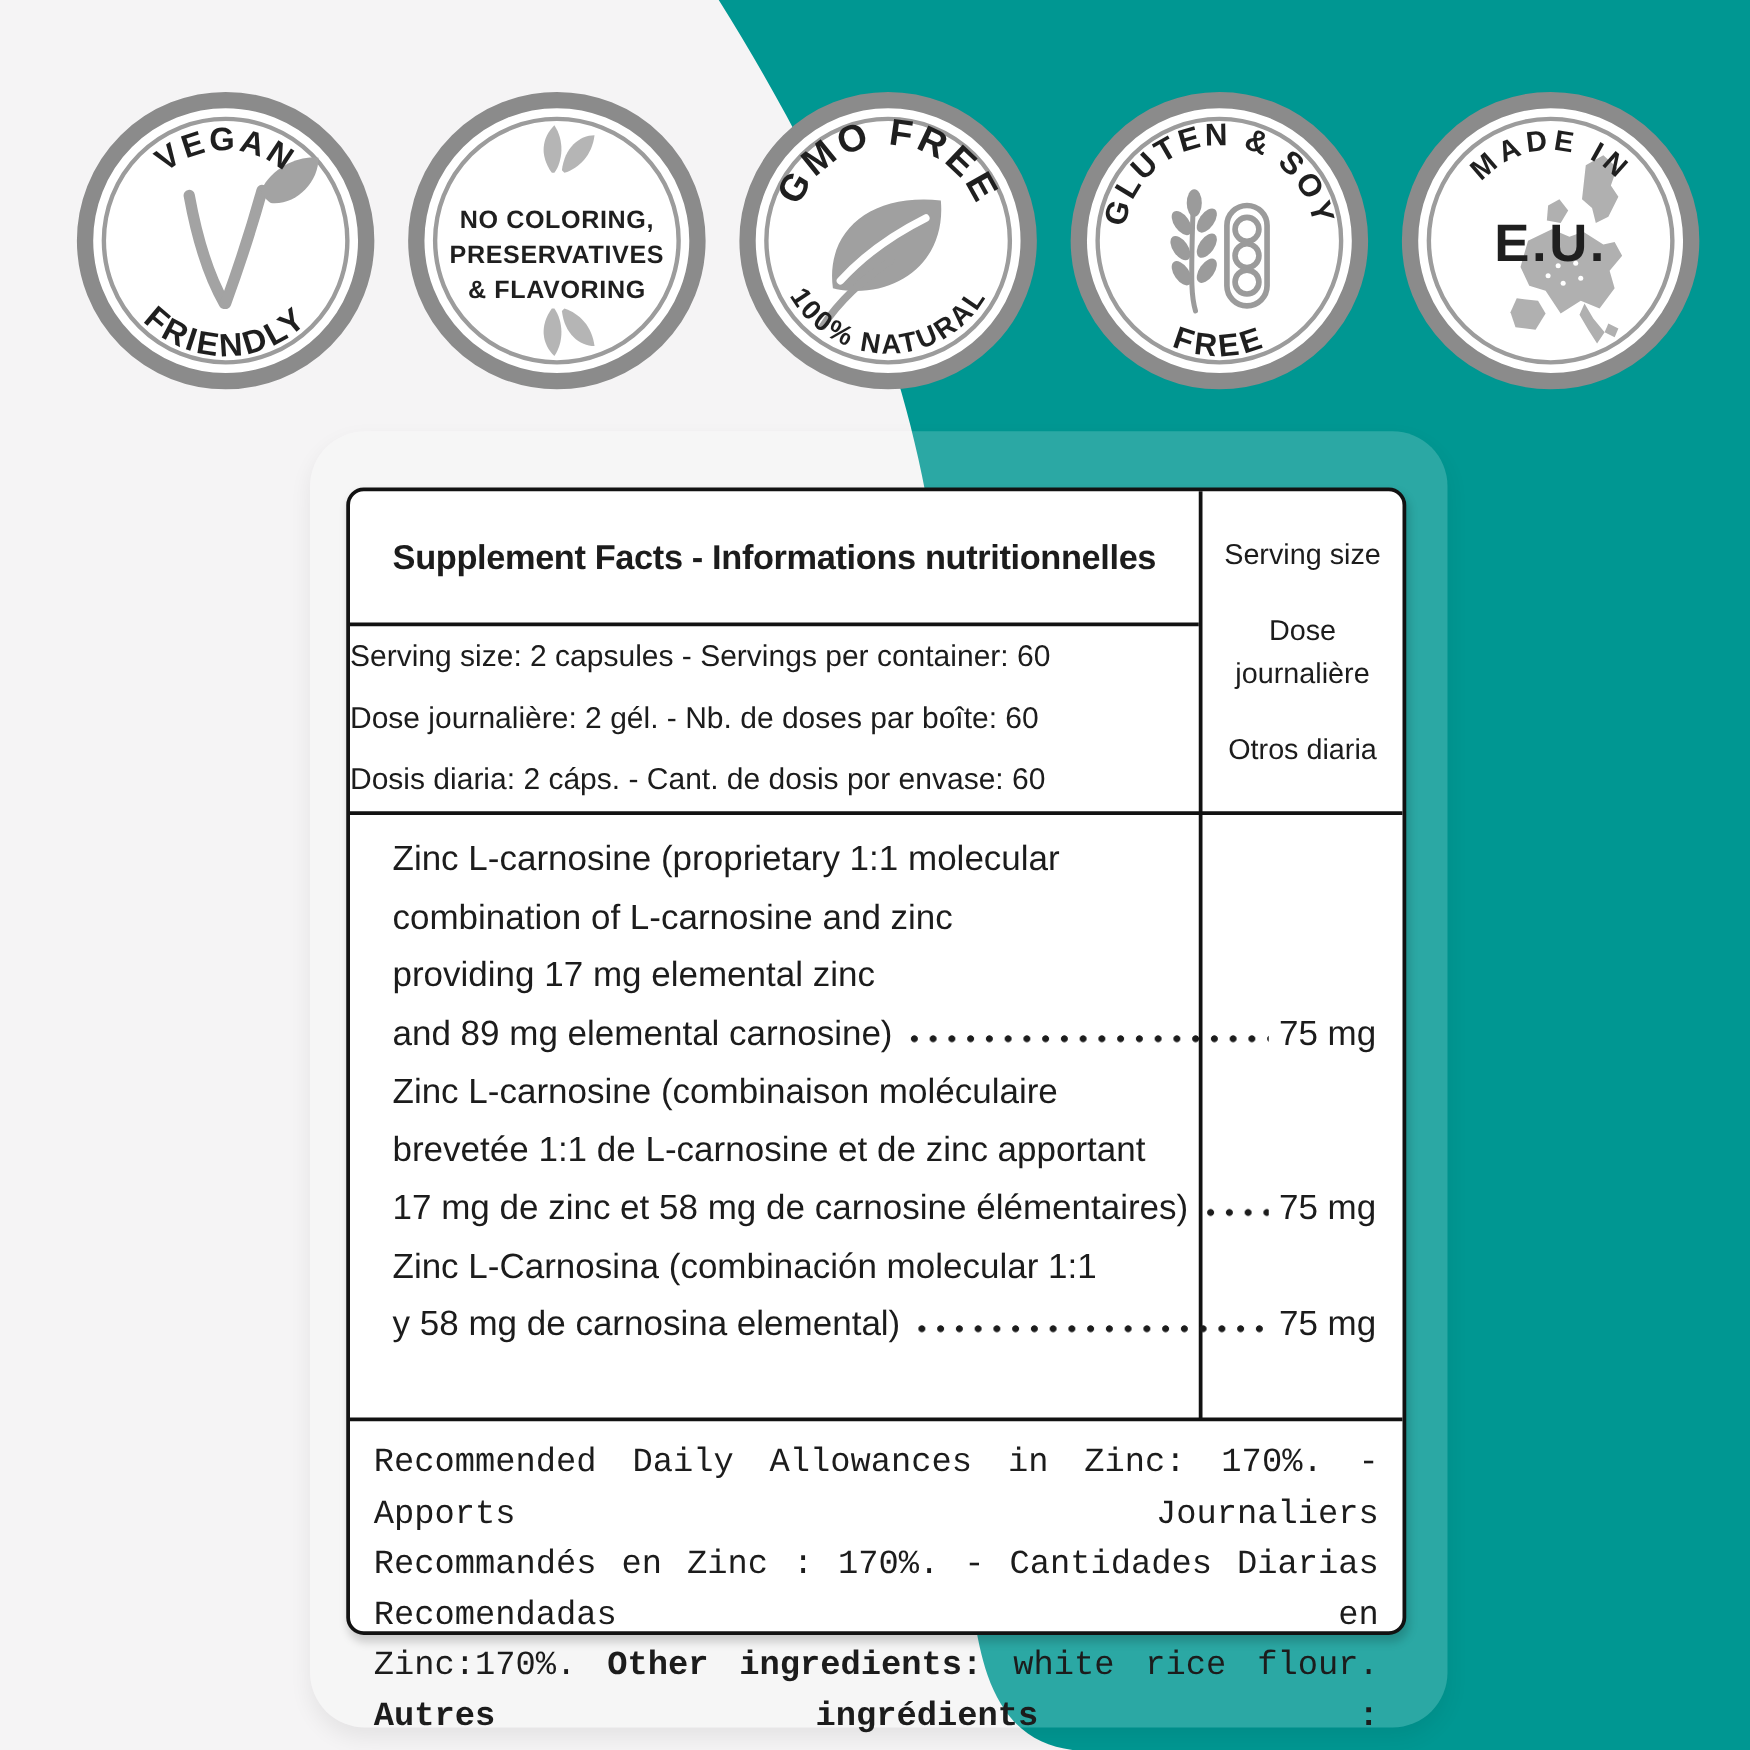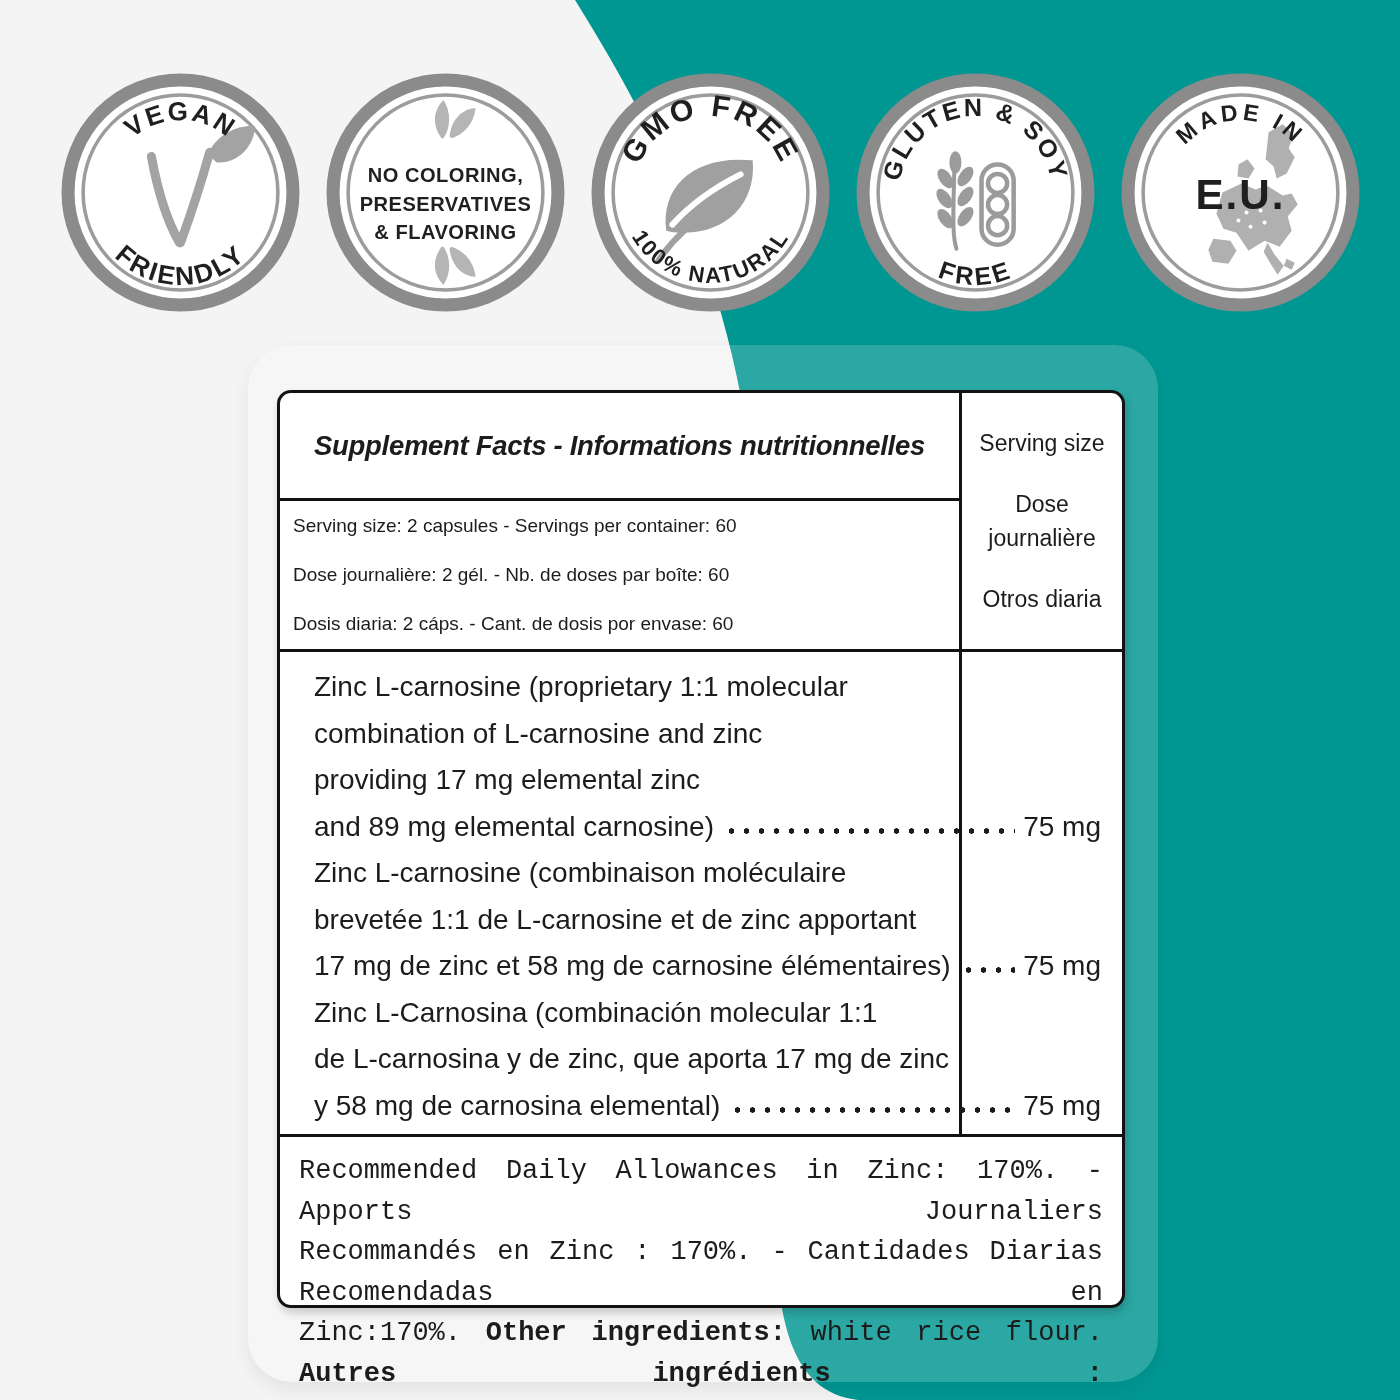--- a/index.html
+++ b/index.html
@@ -24,30 +24,30 @@
   .facts-table .abs{position:absolute;}
   .tline{background:#121212;}
   .divider{left:679px;top:0;width:3px;height:742px;}
   .hline-header{left:0;top:105px;width:679px;height:3px;}
   .hline-2{left:0;top:256px;width:842px;height:3px;}
   .hline-3{left:0;top:741px;width:842px;height:3px;}
 
   .title-cell{
     left:0;top:0;width:679px;height:105px;display:flex;flex-direction:column;
     justify-content:center;text-align:center;font-weight:bold;font-size:27.5px;
-    line-height:40px;letter-spacing:-0.3px;font-style:italic;
+    line-height:40px;letter-spacing:-0.3px;
   }
   .serving-cell{
     left:682px;top:0;width:160px;height:256px;display:flex;flex-direction:column;
     justify-content:space-evenly;align-items:center;text-align:center;
     font-size:23px;line-height:34px;padding:6px 0;box-sizing:border-box;
   }
   .serving-rows{
-    left:0;top:108px;width:679px;height:148px;padding-left:13px;
-    font-size:19px;line-height:49px;white-space:nowrap;
+    left:0;top:108px;width:679px;height:148px;
+    font-size:24px;line-height:49px;white-space:nowrap;
   }
   .ingredients{
     left:0;top:259px;width:842px;height:482px;box-sizing:border-box;
     padding:12px 42px 0 13px;font-size:28px;line-height:46.5px;margin-left:21px;
   }
   .row-i{display:flex;align-items:baseline;}
   .row-i .leader{
     flex:1;height:6px;margin:0 8px 0 10px;position:relative;top:-2px;
     background:radial-gradient(circle,#1c1c1c 2.5px,transparent 3px) repeat-x 0 0/15px 6px;
   }
@@ -234,23 +234,20 @@
       </div>
       <div class="row-i">
         <span>17 mg de zinc et 58 mg de carnosine élémentaires)</span>
         <span class="leader"></span>
         <span class="val">75 mg</span>
       </div>
       <div class="row-i">
         <span>Zinc L-Carnosina (combinación molecular 1:1</span>
       </div>
       <div class="row-i">
-        <span>de L-carnosina y de zinc, que aporta 17 mg de zinc</span>
-      </div>
-      <div class="row-i">
         <span>y 58 mg de carnosina elemental)</span>
         <span class="leader"></span>
         <span class="val">75 mg</span>
       </div>
     </div>
 
     <div class="abs footnote">
       <div class="jline">
         <span>Recommended Daily Allowances in Zinc: 170%. - Apports Journaliers</span>
       </div>

